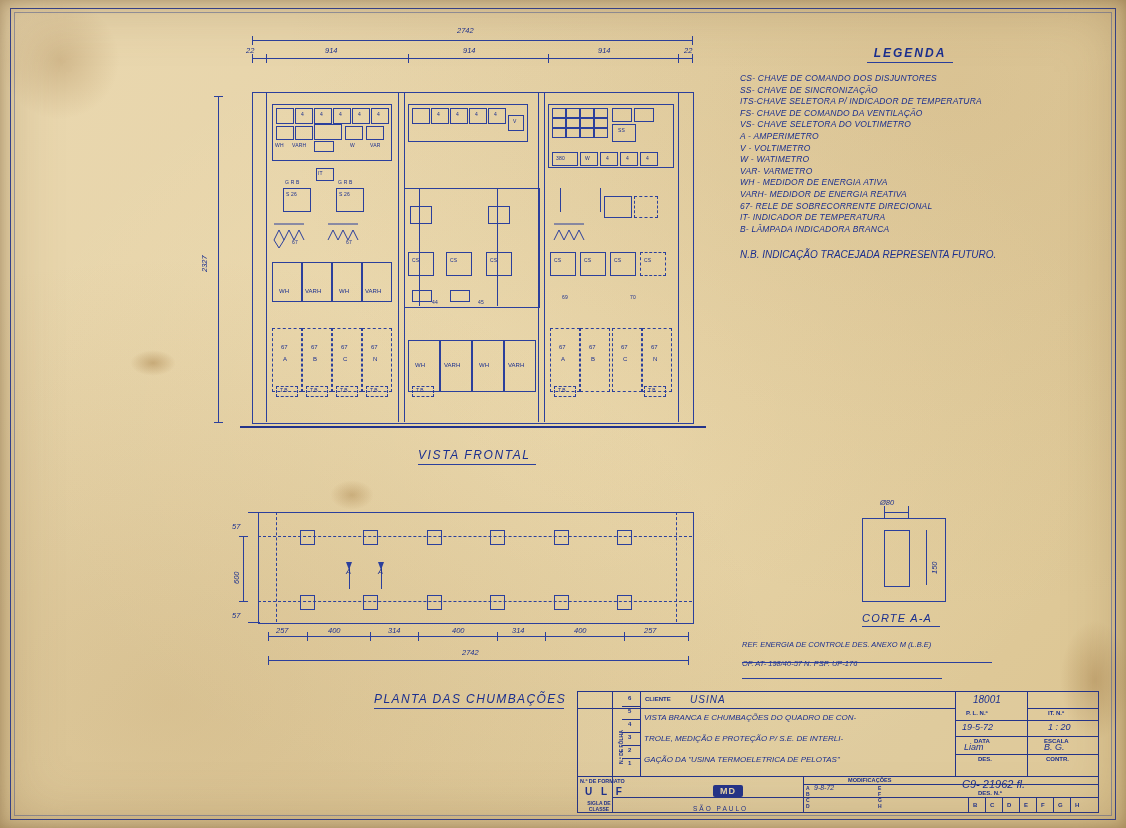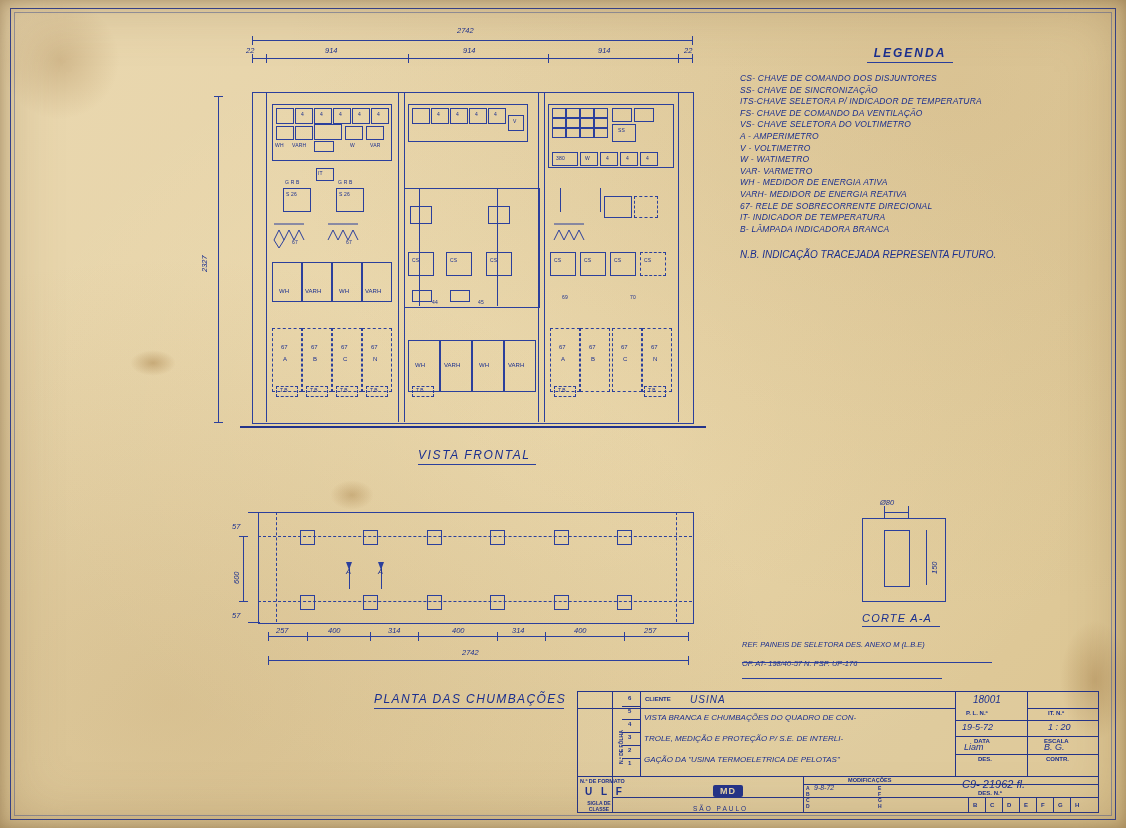--- a/index.html
+++ b/index.html
@@ -393,21 +393,21 @@
   <div class="vl" style="left:884px;top:506px;height:12px;"></div>
   <div class="vl" style="left:908px;top:506px;height:12px;"></div>
   <div class="lbl dim" style="left:880px;top:498px;">Ø80</div>
   <div class="vl" style="left:926px;top:530px;height:55px;"></div>
   <div class="lbl dim" style="left:930px;top:574px;transform:rotate(-90deg);transform-origin:left top;">150</div>
   <div class="lbl it" style="left:862px;top:612px;font-size:11px;letter-spacing:1.2px;">CORTE A-A</div>
   <div class="hl" style="left:862px;top:626px;width:78px;"></div>
 </div>
 
 <div style="position:absolute;left:742px;top:640px;">
-  <div class="lbl it" style="position:relative;font-size:7.5px;">REF.  PAINEIS DE SELETORA  DES. ANEXO  M (L.B.E)</div>
+  <div class="lbl it" style="position:relative;font-size:7.5px;">REF.  ENERGIA DE CONTROLE  DES. ANEXO  M (L.B.E)</div>
   <div class="lbl it" style="position:relative;font-size:7.5px;margin-top:10px;">OF.  AT- 198/40-57   N: PSP. UP-176</div>
 </div>
 <div class="hl" style="left:742px;top:662px;width:250px;"></div>
 <div class="hl" style="left:742px;top:678px;width:200px;"></div>
 
 <div id="titleblock">
 
   <div class="bl" style="left:34px;top:0;width:1.2px;height:120px;"></div>
   <div class="bl" style="left:62px;top:0;width:1.2px;height:84px;"></div>
   <div class="bl" style="left:377px;top:0;width:1.2px;height:84px;"></div>

